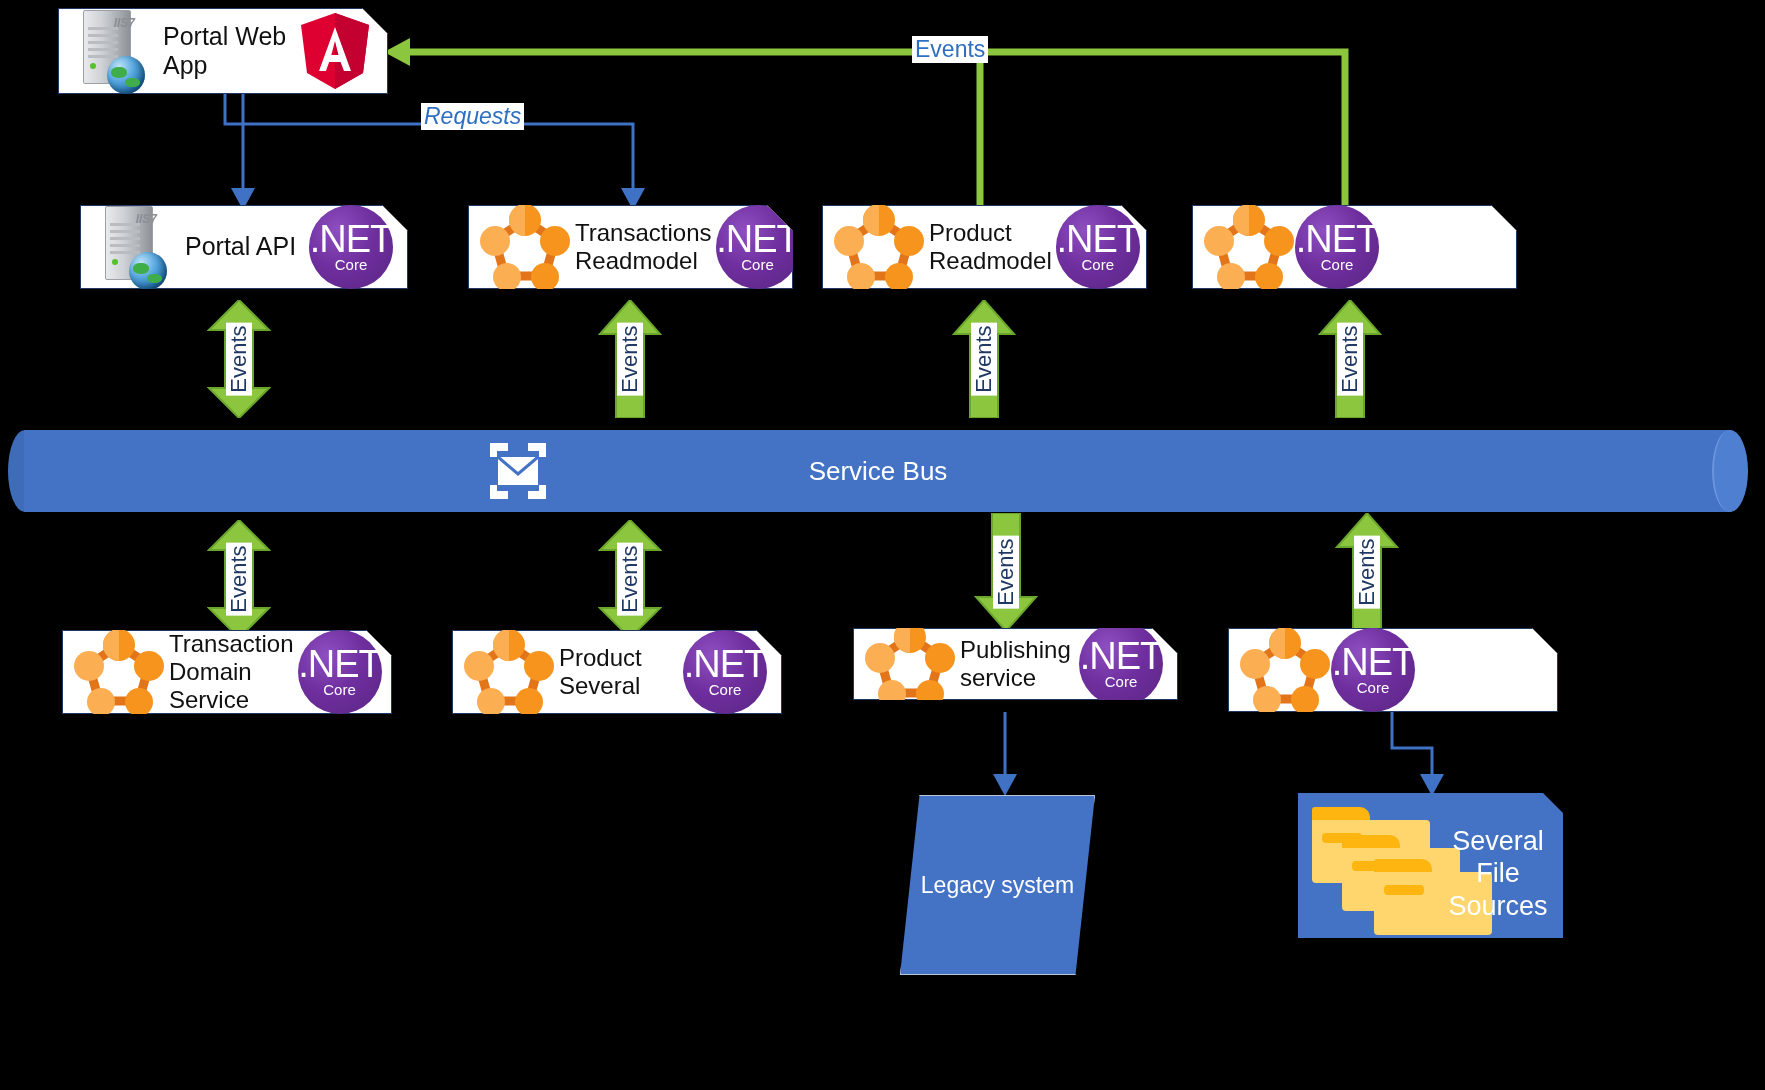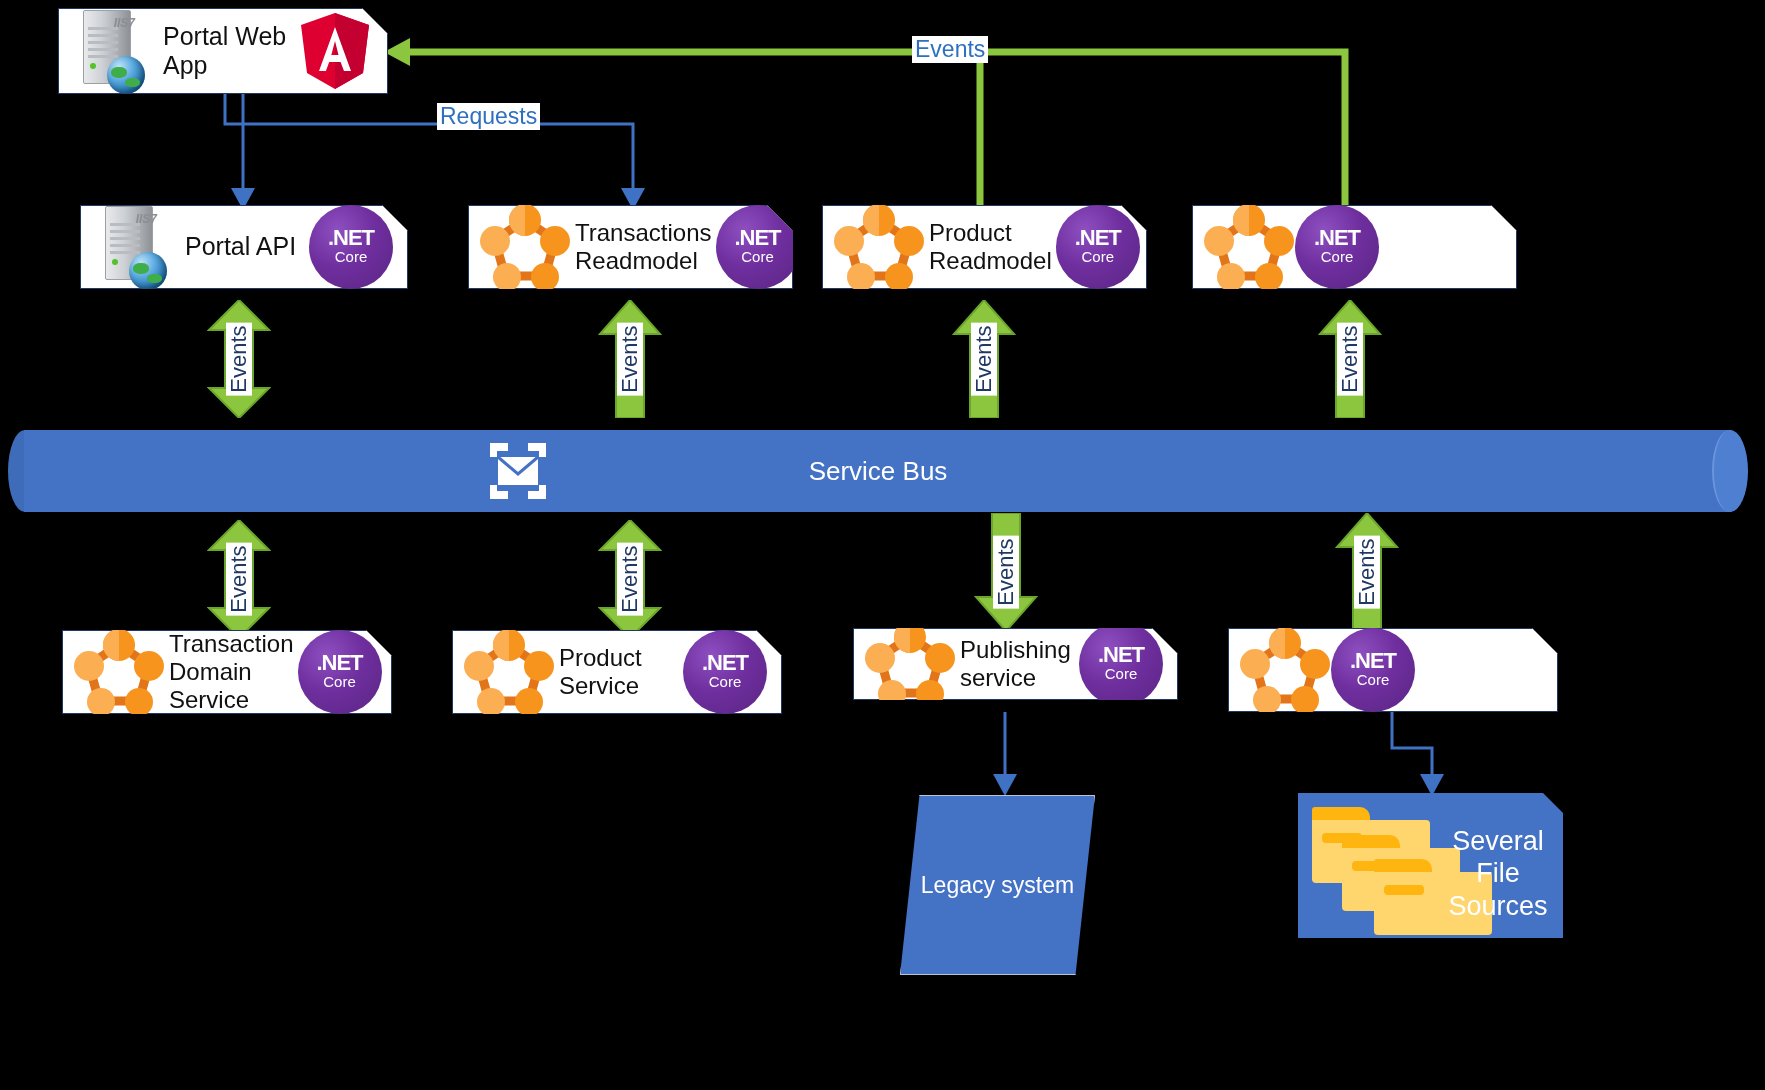--- a/index.html
+++ b/index.html
@@ -36,21 +36,21 @@
   .iisicon .globe:before{content:"";position:absolute;left:4px;top:11px;width:16px;height:11px;
       background:#3fae4a;border-radius:45%;}
   .iisicon .globe:after{content:"";position:absolute;left:18px;top:22px;width:15px;height:9px;
       background:#3fae4a;border-radius:45%;}
 
   
   .netbadge{width:84px;height:84px;flex:0 0 84px;border-radius:50%;
       background:radial-gradient(circle at 34% 30%,#8e4fc0 0%,#6f2f9f 45%,#5b2583 100%);
       display:flex;flex-direction:column;align-items:center;justify-content:center;
       margin-right:14px;color:#fff;}
-  .netbadge .n1{font-size:22px;font-weight:bold;line-height:.95;letter-spacing:-1px;}
+  .netbadge .n1{font-size:38px;font-weight:normal;line-height:.95;letter-spacing:-1px;}
   .netbadge .n2{font-size:15px;line-height:1.1;}
 
   
   .ngbadge{width:76px;height:80px;flex:0 0 76px;margin-right:14px;position:relative;}
   .ngbadge svg{width:100%;height:100%;display:block;}
 
   
   #servicebus{position:absolute;left:8px;top:430px;width:1740px;height:82px;}
   #servicebus .body{position:absolute;left:16px;top:0;right:16px;height:82px;
       background:#4472c4;}
@@ -110,21 +110,21 @@
   <div class="connlabel" style="left:912px;top:36px;">Events</div>
 
   <div class="conn" style="left:215px;top:88px;width:440px;height:125px;">
     <svg width="440" height="125" viewBox="0 0 440 125">
       <polyline points="10,0 10,36 418,36 418,100" fill="none" stroke="#3f72c4" stroke-width="3"></polyline>
       <polyline points="28,0 28,100" fill="none" stroke="#3f72c4" stroke-width="3"></polyline>
       <polygon points="16,100 40,100 28,122" fill="#3f72c4"></polygon>
       <polygon points="406,100 430,100 418,122" fill="#3f72c4"></polygon>
     </svg>
   </div>
-  <div class="connlabel" style="left:437px;top:103px;">Requests</div>
+  <div class="connlabel" style="left:421px;top:103px;font-style:italic;">Requests</div>
 
   <div class="node" style="left:58px;top:8px;width:330px;height:86px;">
     <div class="iisicon">
       <div class="tower">
         <div class="slot" style="top:16px"></div>
           <div class="slot" style="top:23px"></div>
         <div class="slot" style="top:30px"></div>
           <div class="slot" style="top:37px"></div>
         <div class="slot" style="top:44px"></div>
         <div class="led"></div>
@@ -332,21 +332,21 @@
         <path d="M46 16 L76 36 L66 72 L26 72 L16 36 Z" fill="none" stroke="#e2741a" stroke-width="9"></path>
         <circle cx="46" cy="16" r="16" fill="#f7941e"></circle>
         <path d="M46 0 A16 16 0 0 0 46 32 Z" fill="#fbae52"></path>
         <circle cx="16" cy="37" r="15" fill="#fbae52"></circle>
         <circle cx="76" cy="37" r="15" fill="#f7941e"></circle>
         <circle cx="28" cy="73" r="14" fill="#fbae52"></circle>
         <circle cx="66" cy="73" r="14" fill="#f7941e"></circle>
       </svg>
     </div>
     <div class="label sm">
-      <div>Product Service</div>
+      <div>Product Several</div>
     </div>
     <div class="netbadge">
       <span class="n1">.NET</span>
       <span class="n2">Core</span>
     </div>
   </div>
 
   <div class="node" style="left:853px;top:628px;width:325px;height:72px;">
     <div class="msicon">
       <svg viewBox="0 0 92 86">

